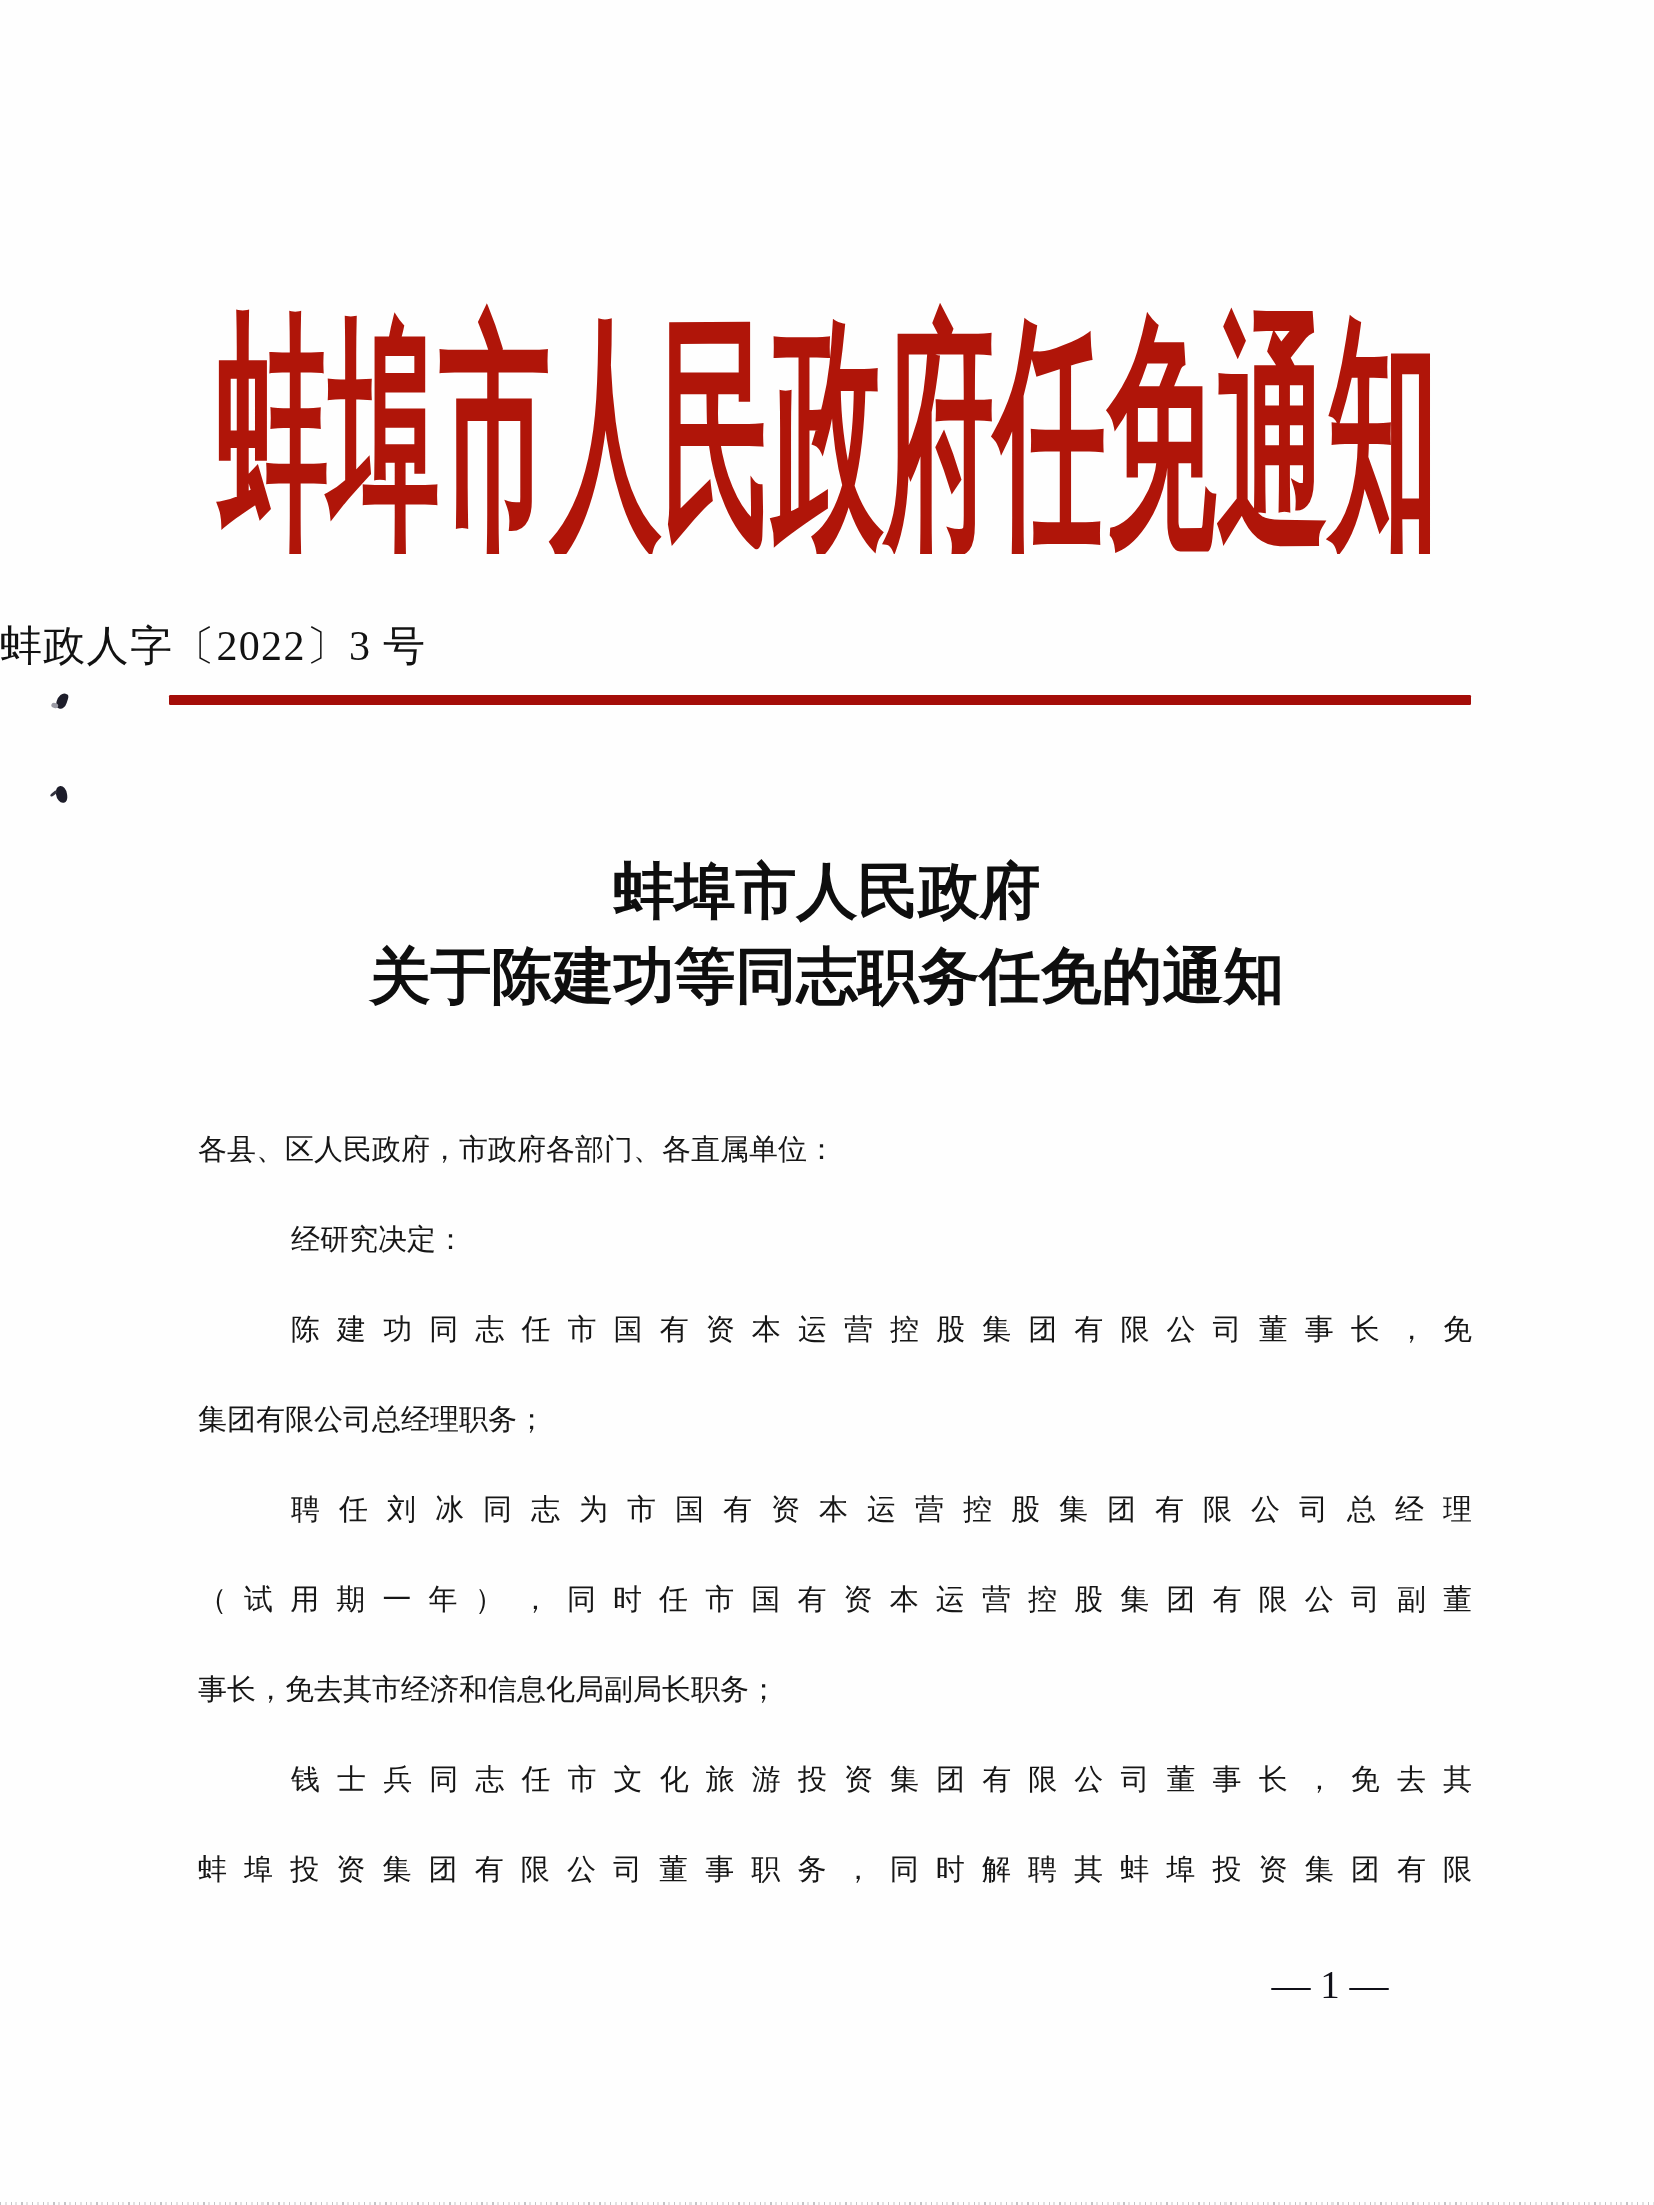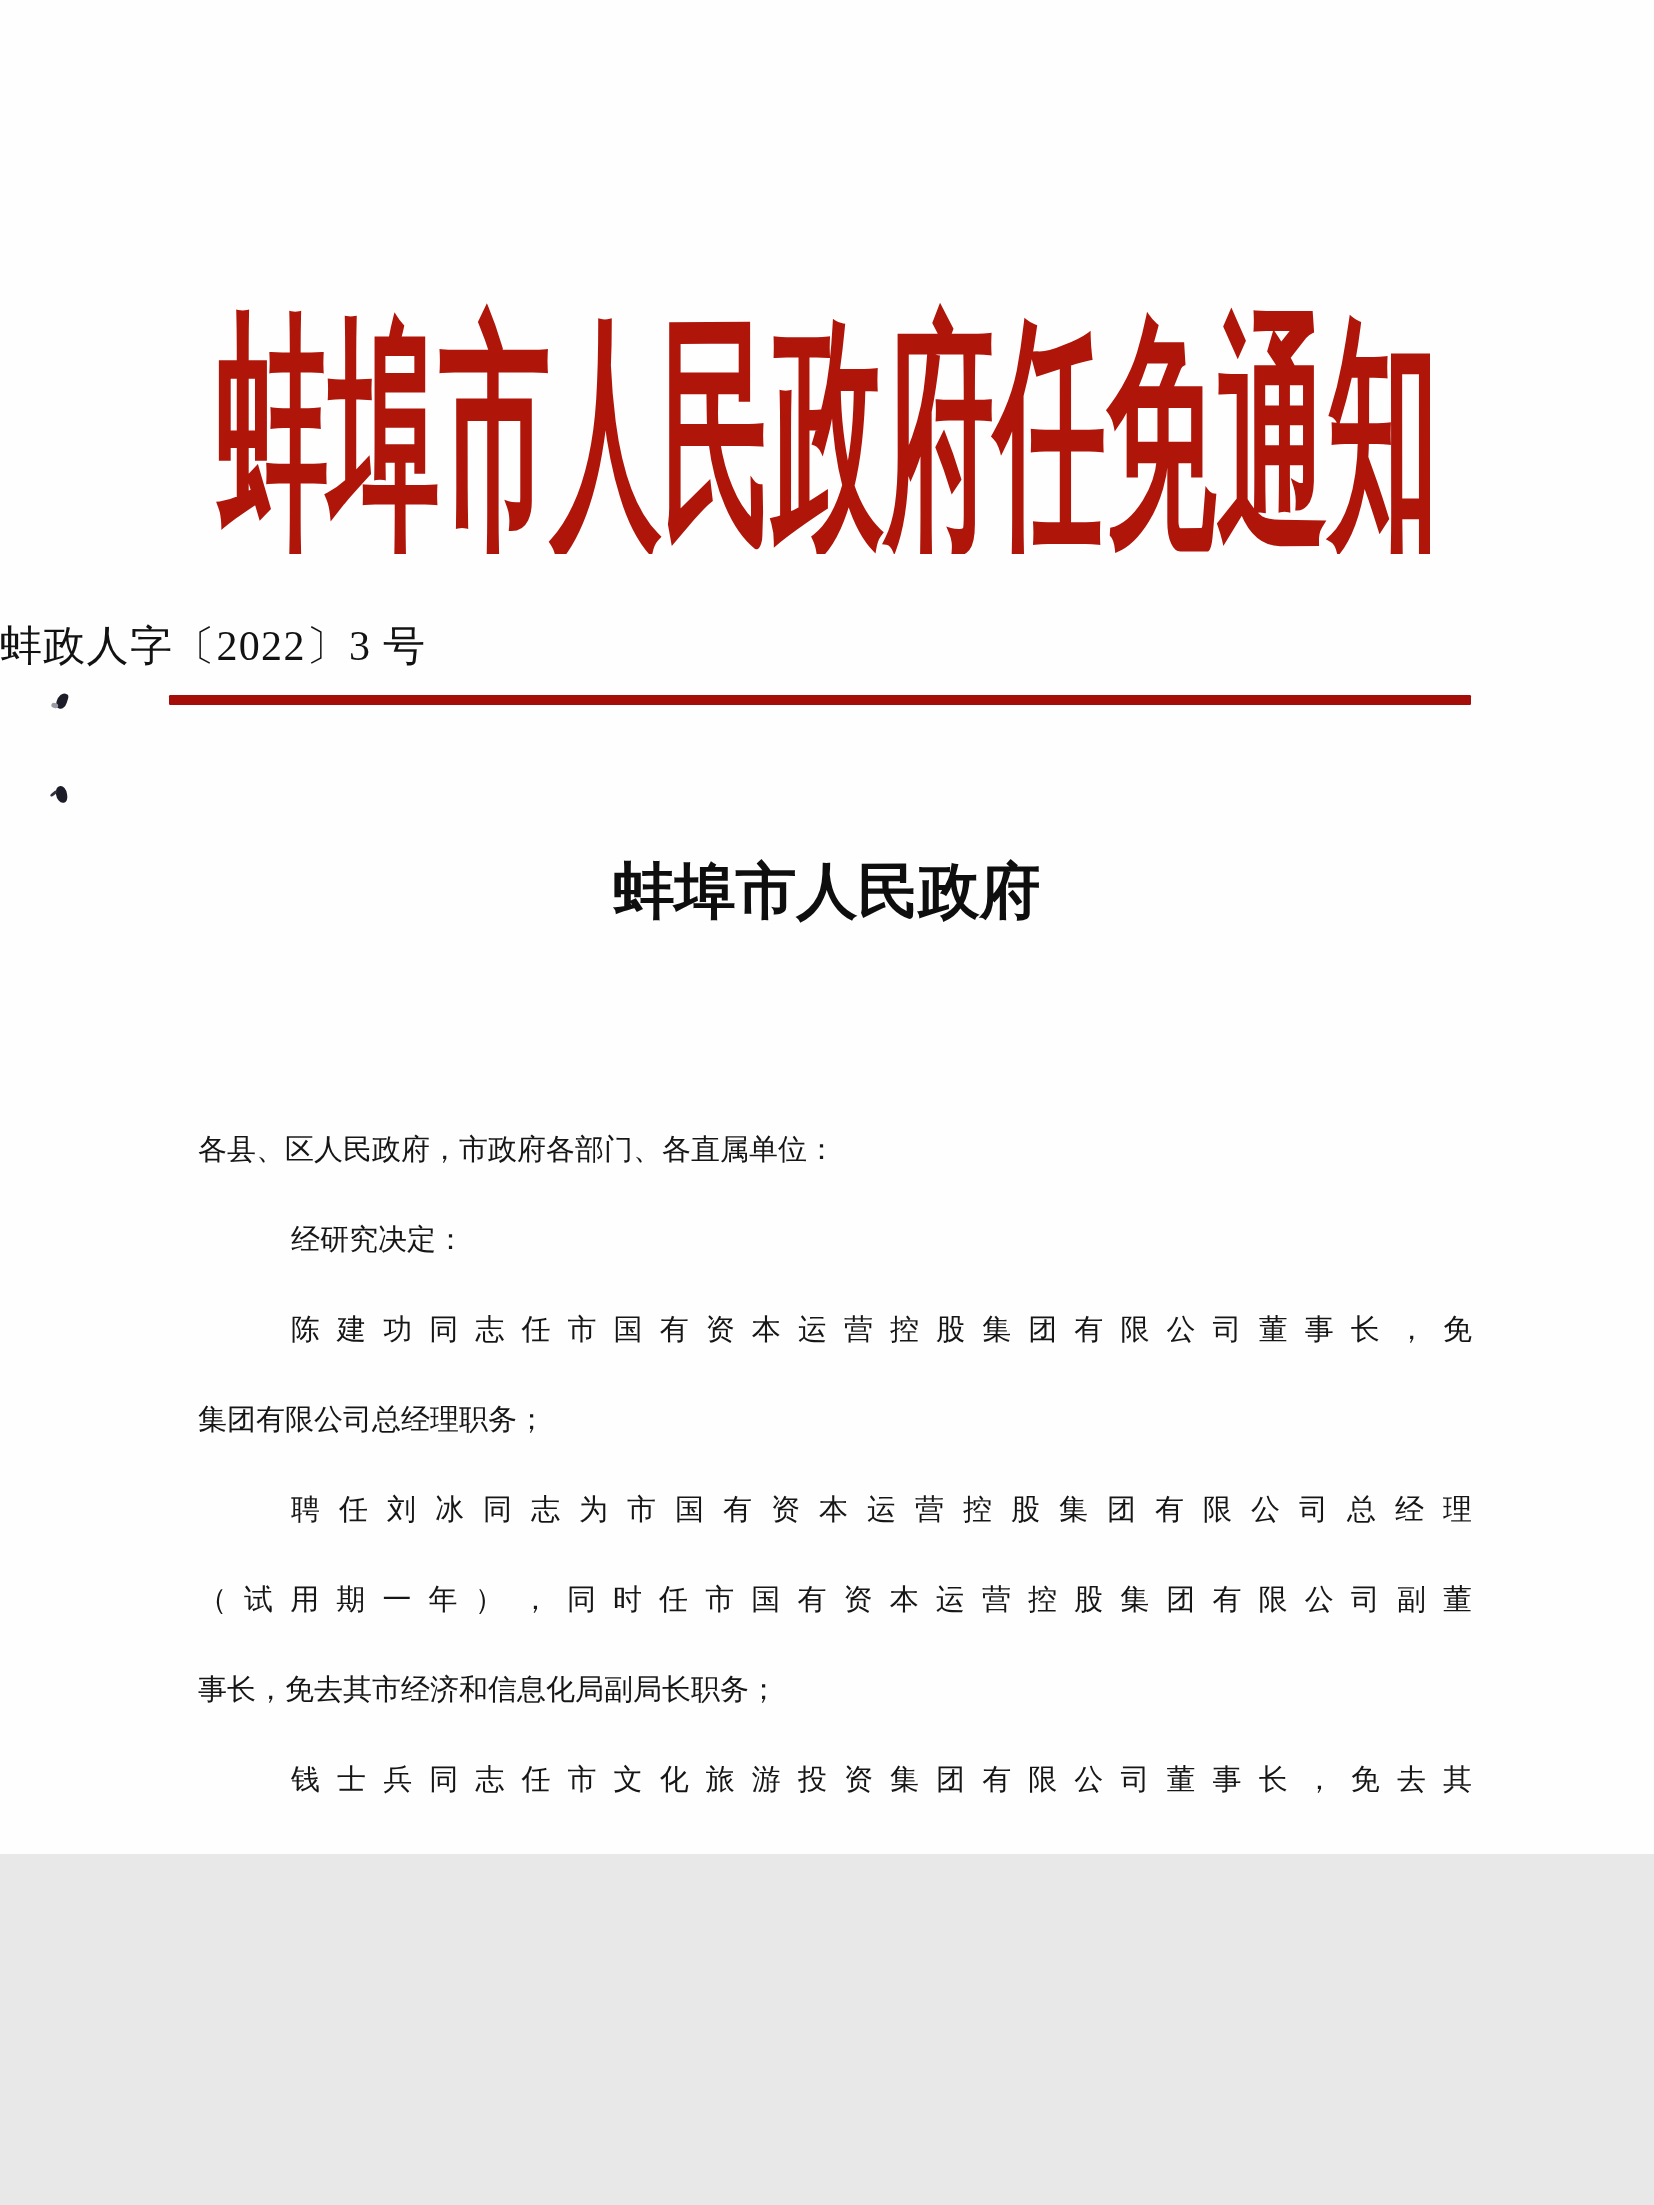--- a/index.html
+++ b/index.html
@@ -1,19 +1,19 @@
 <!DOCTYPE html>
 <html lang="zh" style="--banner-red: #b01509; --rule-red: #a40d08; --ink: #161616;font-size:10.7px"><head>
 <meta charset="utf-8">
 <style>
   html, body { margin: 0; padding: 0; background: #e8e8e8; }
   .page {
     position: relative;
     width: 1654px;
-    height: 1854px;
+    height: 2205px;
     margin: 0 auto;
     background: #fefefe;
     overflow: hidden;
     font-family: "Liberation Serif", serif;
     color: var(--ink, #161616);
   }
 
   
   .banner-wrap {
     position: absolute;
@@ -144,20 +144,21 @@
 
   <div class="doc-number">蚌政人字〔2022〕3 号</div>
 
   <div class="red-rule"></div>
 
   <div class="speck speck-1"></div>
   <div class="speck speck-2"></div>
 
   <div class="doc-title">
     <div>蚌埠市人民政府</div>
+    <div>关于陈建功等同志职务任免的通知</div>
   </div>
 
   <div class="body-text">
     <div class="line">各县、区人民政府，市政府各部门、各直属单位：</div>
     <div class="line indent">经研究决定：</div>
     <div class="line indent justify">陈建功同志任市国有资本运营控股集团有限公司董事长，免</div>
     <div class="line">集团有限公司总经理职务；</div>
     <div class="line indent justify">聘任刘冰同志为市国有资本运营控股集团有限公司总经理</div>
     <div class="line justify">（试用期一年），同时任市国有资本运营控股集团有限公司副董</div>
     <div class="line">事长，免去其市经济和信息化局副局长职务；</div>

